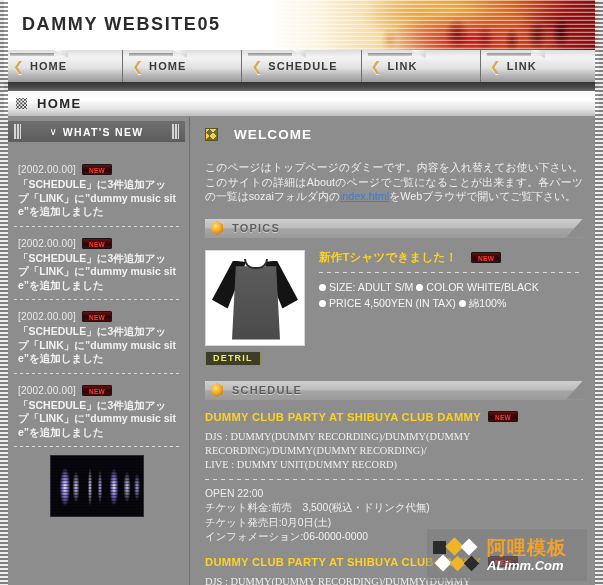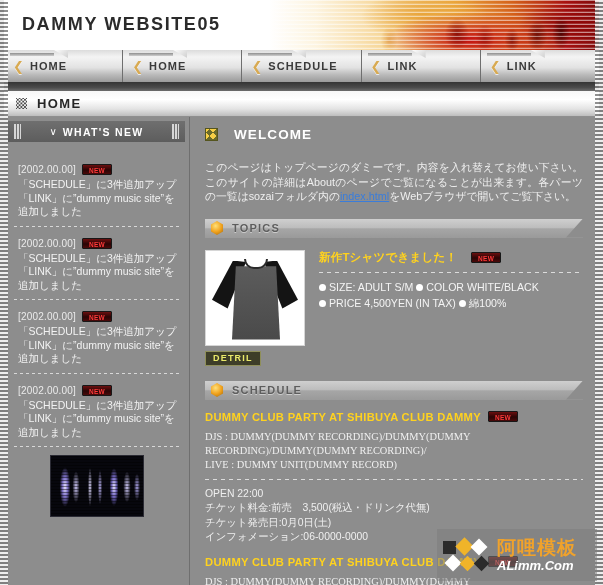--- a/index.html
+++ b/index.html
@@ -136,20 +136,21 @@
     position:relative;
   }
   .badge-new::after{
     content:"NEW"; position:absolute; left:0; right:0; top:0;
     font-size:6.5px; font-weight:bold; color:#ff3a3a; text-align:center; line-height:11px;
     letter-spacing:.3px;
   }
   .news-txt{
     margin-top:3px; color:#f2f2f2; font-size:10.5px; line-height:13.5px;
     word-break:break-all;
+    font-weight:bold;
   }
   .dash{
     margin:7px 6px 6px 6px; height:1px;
     background:repeating-linear-gradient(to right,#d8d8d8 0 3px,transparent 3px 6px);
   }
   .side-img-wrap{ margin-top:8px; text-align:center; }
   .side-img{
     display:inline-block; width:94px; height:62px; background:#07070d; position:relative; overflow:hidden;
     border:1px solid #2b2b34;
   }
@@ -252,21 +253,21 @@
 
   
   .ev{ margin-top:11px; }
   .ev-h{ display:flex; align-items:center; gap:7px; }
   .ev-h .et{ color:#ffd21e; font-size:11.2px; font-weight:bold; letter-spacing:.3px; }
   .ev-lines{ margin-top:7px; color:#efefef; font-size:10.4px; line-height:14px;font-family:Liberation Serif, serif; }
   .ev-info{ margin-top:7px; color:#efefef; font-size:10.4px; line-height:14.5px; }
 
   
   .wm{
-    position:absolute; right:6px; bottom:4px; width:160px; height:52px; z-index:40;
+    position:absolute; right:16px; bottom:4px; width:160px; height:52px; z-index:40;
     background:rgba(125,125,125,.55);
     display:flex; align-items:center; gap:4px; padding-left:4px;
   }
   .wm .dm{ position:relative; width:52px; height:40px; flex:none; }
   .wm .dm i{ position:absolute; display:block; }
   .wm .dm i.s1{ left:2px;  top:6px;  width:13px; height:13px; background:#2b2b2b; }
   .wm .dm i.s2{ left:17px; top:5px;  width:13px; height:13px; background:#f0b429; transform:rotate(45deg); }
   .wm .dm i.s3{ left:32px; top:6px;  width:12px; height:12px; background:#ffffff; transform:rotate(45deg); }
   .wm .dm i.s4{ left:6px;  top:22px; width:12px; height:12px; background:#ffffff; transform:rotate(45deg); }
   .wm .dm i.s5{ left:21px; top:23px; width:11px; height:11px; background:#f0b429; transform:rotate(45deg); }

